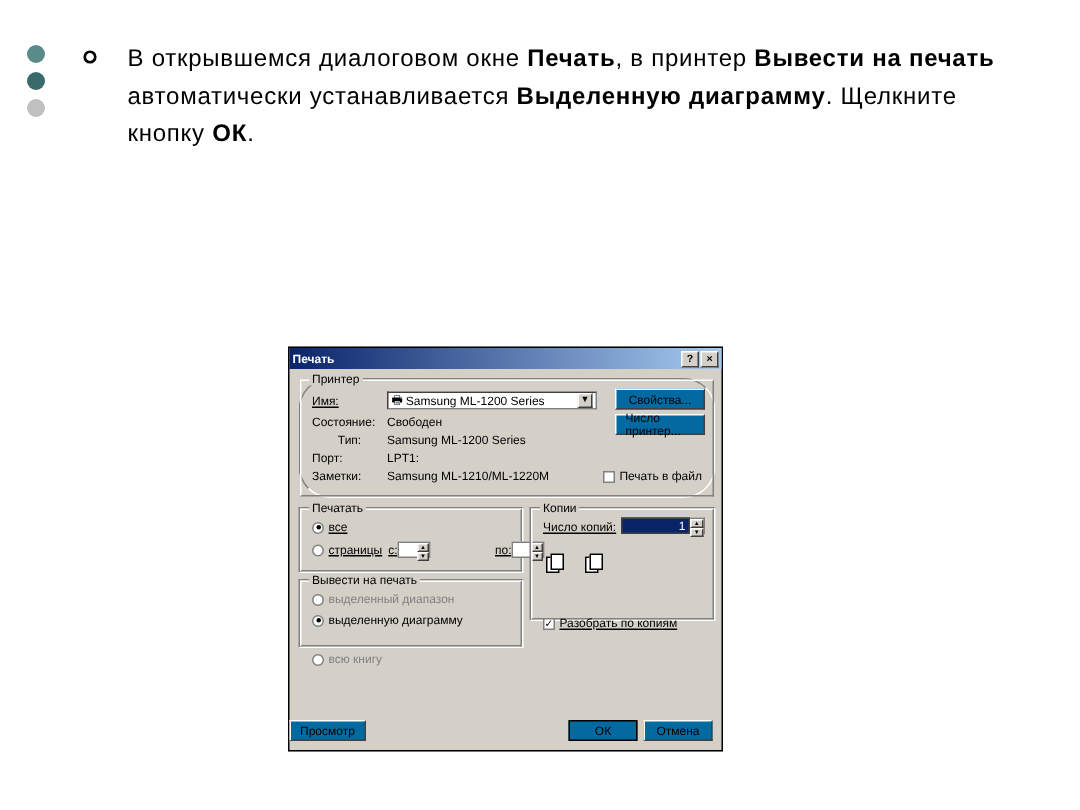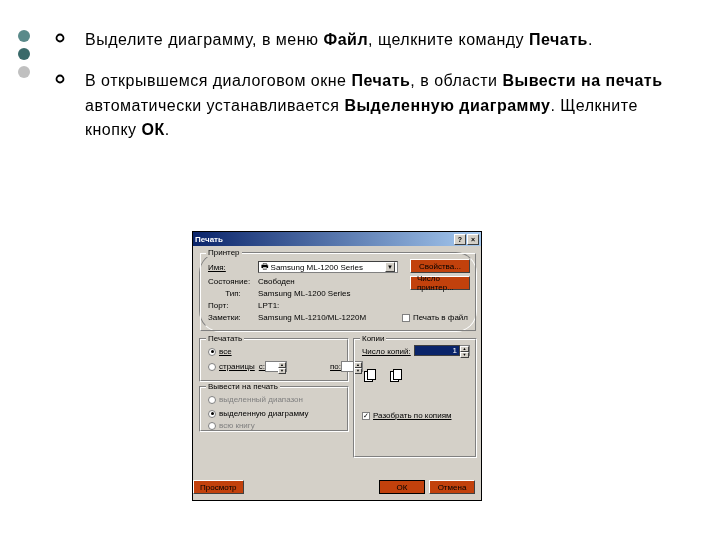--- a/index.html
+++ b/index.html
@@ -39,21 +39,21 @@
     font-size: 8px; font-weight: bold;
   }
   .titlebar .ttl { flex: 1; }
   .tbtn { width: 12px; height: 11px; background: #d4d0c8; border: 1px solid #fff; border-right-color:#404040; border-bottom-color:#404040; margin-left: 1px; display:flex;align-items:center;justify-content:center;font-size:7px;color:#000;line-height:1; }
   .grp { position: absolute; border: 1px solid #808080; border-right-color:#fff; border-bottom-color:#fff; }
   .grp-inner { border: 1px solid #fff; border-right-color:#808080; border-bottom-color:#808080; width:100%; height:100%; }
   .grp-label { position: absolute; top: -5px; left: 6px; background: #d4d0c8; padding: 0 2px; font-size:8px; }
   .row { position: absolute; display: flex; align-items: center; font-size: 8px; }
   .combo { background: #fff; border: 1px solid #808080; border-top-color:#404040; border-left-color:#404040; display:flex; align-items:center; height:12px; padding:0 2px; }
   .combo .dd { width:10px; height:10px; background:#d4d0c8; border:1px solid #fff; border-right-color:#404040;border-bottom-color:#404040; margin-left:auto; font-size:6px; display:flex;align-items:center;justify-content:center; }
-  .btn { background:#c2410c; border:1px solid #fff; border-right-color:#404040;border-bottom-color:#404040; height:14px; padding:0 6px; font-size:8px; display:flex;align-items:center;justify-content:center; }
+  .btn { background:#0369a1; border:1px solid #fff; border-right-color:#404040;border-bottom-color:#404040; height:14px; padding:0 6px; font-size:8px; display:flex;align-items:center;justify-content:center; }
   .lbl { font-size:8px; }
   .underline { text-decoration: underline; }
   .radio { width:8px; height:8px; border-radius:50%; background:#fff; border:1px solid #808080; display:inline-flex; align-items:center;justify-content:center; margin-right:3px; flex-shrink:0;}
   .radio.sel::after { content:''; width:3px;height:3px;background:#000;border-radius:50%; }
   .chk { width:8px; height:8px; background:#fff; border:1px solid #808080; display:inline-flex;align-items:center;justify-content:center;margin-right:3px;flex-shrink:0;font-size:7px; }
   .spin { background:#fff; border:1px solid #808080; width:22px; height:11px; display:flex; font-size:7px; }
   .spin .v { flex:1; padding:0 2px; }
   .spin .ar { width:8px; display:flex; flex-direction:column; }
   .spin .ar div { flex:1; background:#d4d0c8; border:1px solid #fff;border-right-color:#404040;border-bottom-color:#404040; font-size:4px; line-height:1; text-align:center; }
   .input-num { background:#fff; border:1px solid #404040; width:46px; height:11px; color:#fff; background:#0a246a; text-align:right; padding:0 2px; font-size:8px; display:flex;align-items:center;justify-content:flex-end;}
@@ -70,29 +70,21 @@
   <div class="d3"></div>
 </div>
 
 <div class="content">
   <div class="bullet-item">
     <div class="bull">
       <svg width="10" height="10">
           <circle cx="5" cy="5" r="3.5" fill="none" stroke="#000" stroke-width="1.8"></circle>
         </svg>
     </div>
-    <div class="txt" id="b1"><span>Выделите диаграмму, в меню </span><b>Файл</b><span>, щелкните команду </span><b>Печать</b><span>.</span></div>
-  </div>
-  <div class="bullet-item">
-    <div class="bull">
-      <svg width="10" height="10">
-          <circle cx="5" cy="5" r="3.5" fill="none" stroke="#000" stroke-width="1.8"></circle>
-        </svg>
-    </div>
-    <div class="txt" id="b2"><span>В открывшемся диалоговом окне </span><b>Печать</b><span>, в области </span><b>Вывести на печать</b><span> автоматически устанавливается </span><b>Выделенную диаграмму</b><span>. Щелкните кнопку </span><b>ОК</b><span>.</span></div>
+    <div class="txt" id="b2"><span>В открывшемся диалоговом окне </span><b>Печать</b><span>, в принтер </span><b>Вывести на печать</b><span> автоматически устанавливается </span><b>Выделенную диаграмму</b><span>. Щелкните кнопку </span><b>ОК</b><span>.</span></div>
   </div>
 </div>
 
 <div class="dialog">
   <div class="titlebar">
     <span class="ttl">Печать</span>
     <div class="tbtn">?</div>
     <div class="tbtn">×</div>
   </div>
 
@@ -159,21 +151,21 @@
       <div class="spin">
           <span class="v"></span>
           <span class="ar">
             <div>▲</div>
             <div>▼</div>
           </span>
         </div>
     </div>
   </div>
 
-  <div class="grp" style="left:160px; top:106px; width:124px; height:120px;">
+  <div class="grp" style="left:160px; top:106px; width:124px; height:76px;">
     <div class="grp-inner"></div>
     <div class="grp-label">Копии</div>
     <div class="row" style="left:8px; top:8px;">
       <span class="lbl underline">Число копий:</span>
     </div>
     <div class="row" style="right:6px; top:6px;">
       <div class="input-num">1</div>
       <div class="spin" style="width:10px;border-left:none;">
           <span class="ar" style="width:100%;">
             <div>▲</div>
@@ -201,21 +193,21 @@
     <div class="grp-inner"></div>
     <div class="grp-label">Вывести на печать</div>
     <div class="row disabled" style="left:8px; top:8px;">
       <span class="radio"></span>
       <span class="lbl">выделенный диапазон</span>
     </div>
     <div class="row" style="left:8px; top:22px;">
       <span class="radio sel"></span>
       <span class="lbl">выделенную диаграмму</span>
     </div>
-    <div class="row disabled" style="left:8px; top:34px;">
+    <div class="row disabled" style="left:8px; top:48px;">
       <span class="radio"></span>
       <span class="lbl">всю книгу</span>
     </div>
   </div>
 
   <div class="row" style="left:0; bottom:6px;">
     <div class="btn">Просмотр</div>
   </div>
   <div class="row" style="right:6px; bottom:6px;">
     <div class="btn" style="width:46px;border:1px solid #000;">ОК</div>

